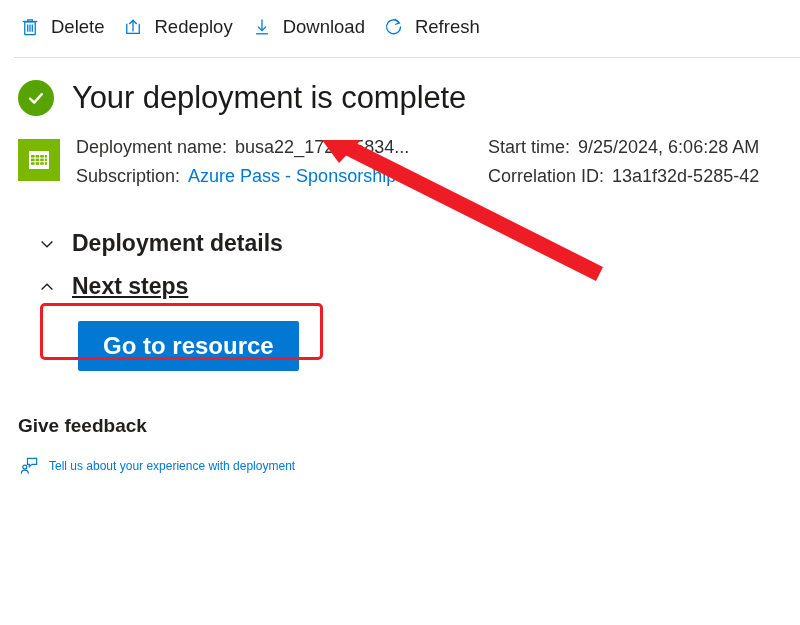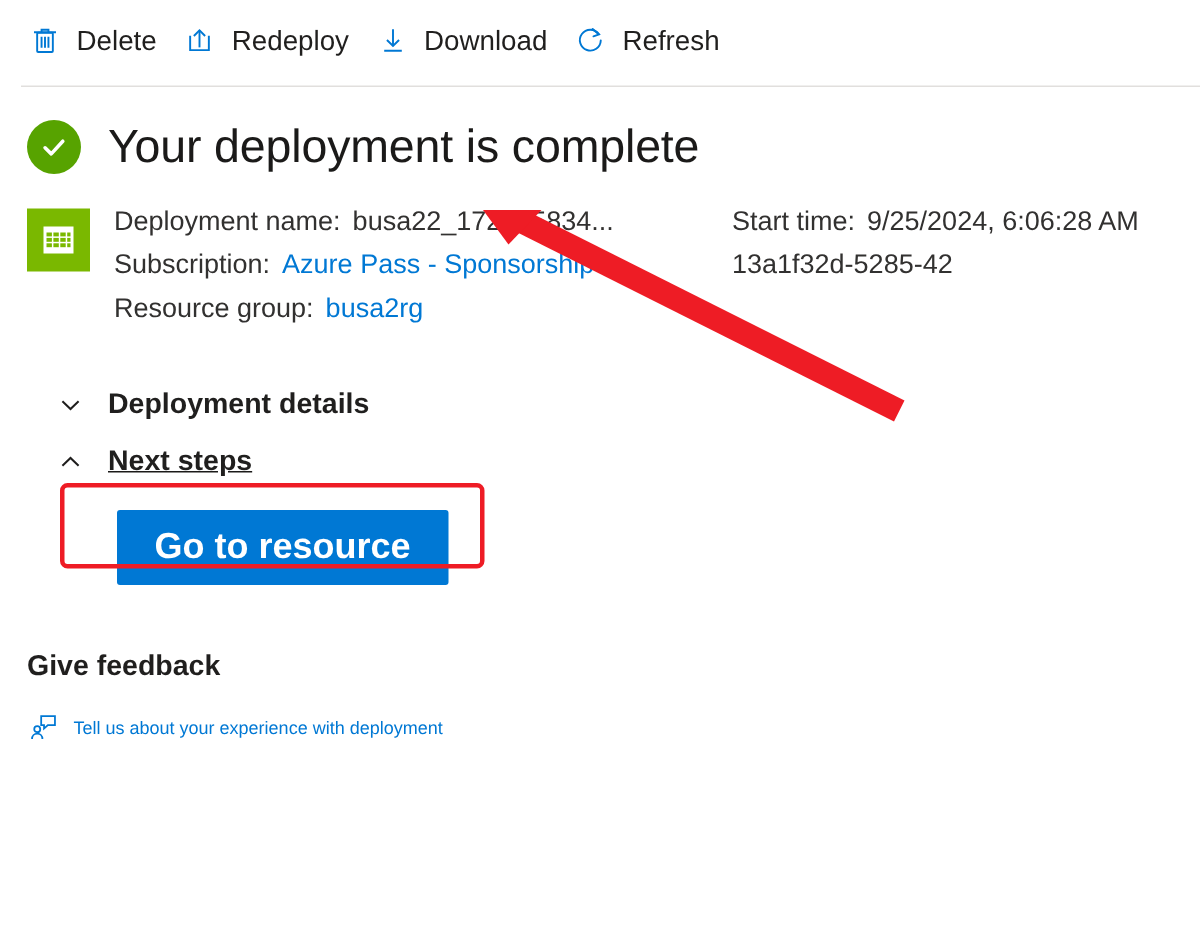--- a/index.html
+++ b/index.html
@@ -131,21 +131,21 @@
   #next-steps-section { margin-top: 2px; text-decoration: underline; }
   .chev {
     width: 18px;
     height: 18px;
     flex: 0 0 auto;
     display: inline-flex;
     align-items: center;
     justify-content: center;
   }
   .section-title {
-    font-size: 19px;
+    font-size: 23px;
     font-weight: bold;
     color: #201f1e;
   }
 
   
   #goto-wrap {
     position: relative;
     margin: 14px 0 0 78px;
   }
   #goto-resource-button {
@@ -295,32 +295,29 @@
   <div id="summary-cols">
     <div id="summary-left">
       <div class="sum-row">
         <span class="sum-label">Deployment name:</span>
         <span class="sum-value">busa22_172725834...</span>
       </div>
       <div class="sum-row">
         <span class="sum-label">Subscription:</span>
         <span class="sum-link">Azure Pass - Sponsorship</span>
       </div>
-      <div class="sum-row">
-        <span class="sum-label">Resource group:</span>
-        <span class="sum-link">busa2rg</span>
-      </div>
     </div>
 
     <div id="summary-right">
       <div class="sum-row">
         <span class="sum-label">Start time:</span>
         <span class="sum-value">9/25/2024, 6:06:28 AM</span>
       </div>
       <div class="sum-row">
+        <span class="sum-label">Correlation ID:</span>
         <span class="sum-value">13a1f32d-5285-42</span>
       </div>
     </div>
   </div>
 </div>
 
 <div class="section" id="deployment-details-section">
   <span class="chev">
     <svg width="18" height="18" viewBox="0 0 20 20" fill="none" stroke="#201f1e" stroke-width="1.5">
       <path d="M4 7.2 10 13 16 7.2"></path>

